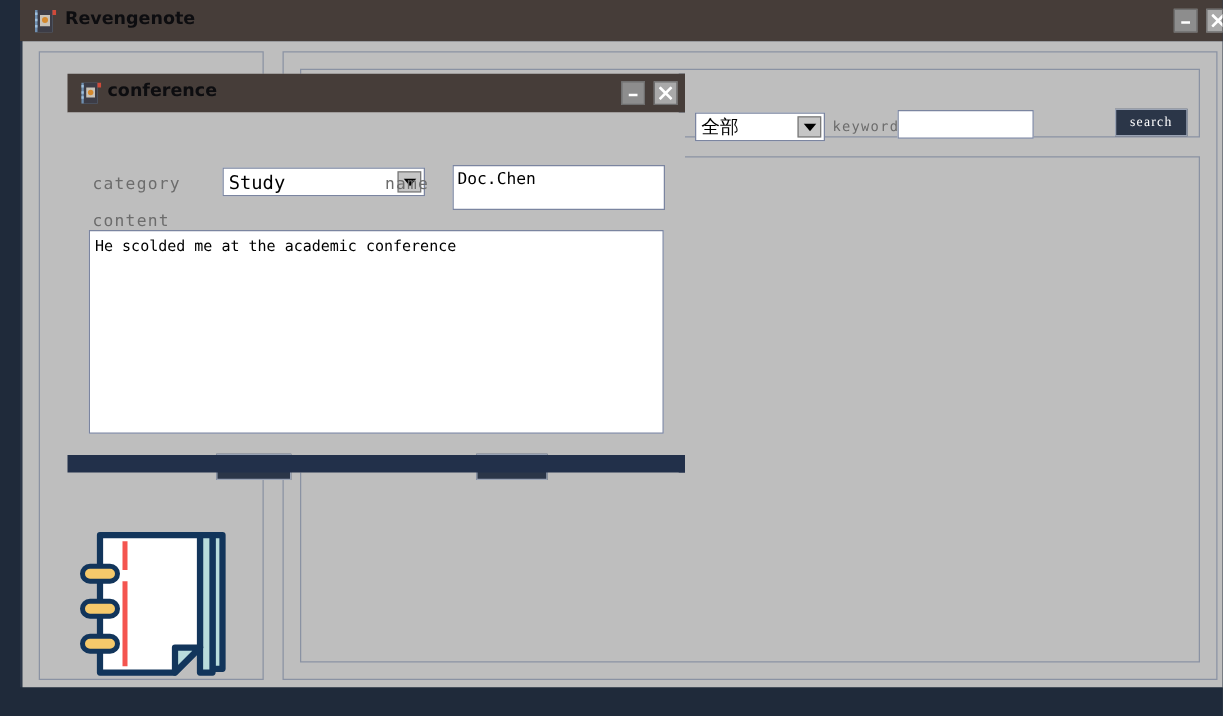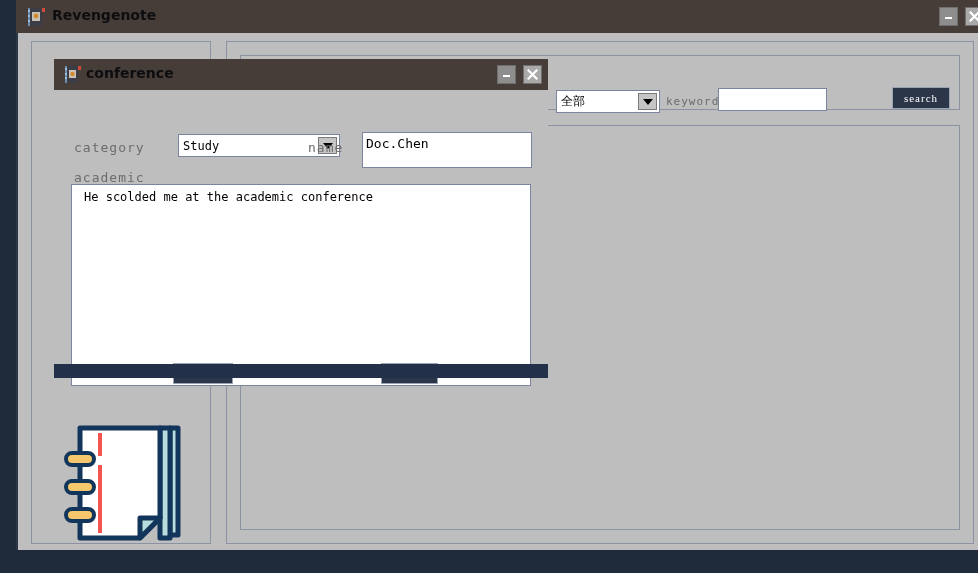--- a/index.html
+++ b/index.html
@@ -93,21 +93,21 @@
     background: #ffffff;
     border: 1px solid #7b85a0;
     box-sizing: border-box;
     display: flex;
     align-items: center;
   }
   .combo .combo-val {
     flex: 1;
     padding-left: 4px;
     font-family: "DejaVu Sans Mono", monospace;
-    font-size: 12px;
+    font-size: 15px;
     color: #000;
     white-space: nowrap;
     overflow: hidden;
   }
   .combo .combo-arrow {
     width: 19px; height: 17px;
     margin-right: 2px;
     background: #c6c6c6;
     border: 1px solid #7a7a7a;
     box-sizing: border-box;
@@ -217,28 +217,28 @@
   }
   .lbl-cat2  { left: 20px; top: 50px; }
   .lbl-name  { left: 254px; top: 50px; }
   .lbl-content { left: 20px; top: 80px; }
   .combo-dlg { left: 80px; top: 44px; width: 162px; height: 23px; margin-left: 44px; }
   .input-name { left: 308px; top: 42px; width: 170px; height: 36px; }
 
   .textarea {
     position: absolute;
     left: 17px; top: 94px;
-    width: 460px; height: 202px;
+    width: 460px; height: 163px;
     background: #ffffff;
     border: 1px solid #7b85a0;
     box-sizing: border-box;
     font-family: "DejaVu Sans Mono", monospace;
     font-size: 12px;
     color: #000;
-    padding: 5px 12px;
+    padding: 5px 4px;
     line-height: 15px;
     overflow: hidden;
     white-space: pre-wrap;
   }
   .btn-confirm { left: 119px; top: 273px; width: 60px; height: 21px; }
   .btn-cancel  { left: 327px; top: 273px; width: 57px; height: 21px; }
 
   
   .bottom-strip {
     position: absolute;
@@ -378,21 +378,21 @@
           <span class="combo-val">Study</span>
           <span class="combo-arrow">
               <i class="arrow-tri"></i>
             </span>
         </div>
 
         <span class="dlg-label lbl-name">name</span>
 
         <div class="textinput input-name">Doc.Chen</div>
 
-        <span class="dlg-label lbl-content">academic</span>
+        <span class="dlg-label lbl-content">content</span>
 
         <div class="textarea">He scolded me at the academic conference</div>
 
         <div class="dark-btn btn-confirm">confirm</div>
         <div class="dark-btn btn-cancel">cancel</div>
 
       </div>
 
       <div class="dialog-foot"></div>
     </div>

